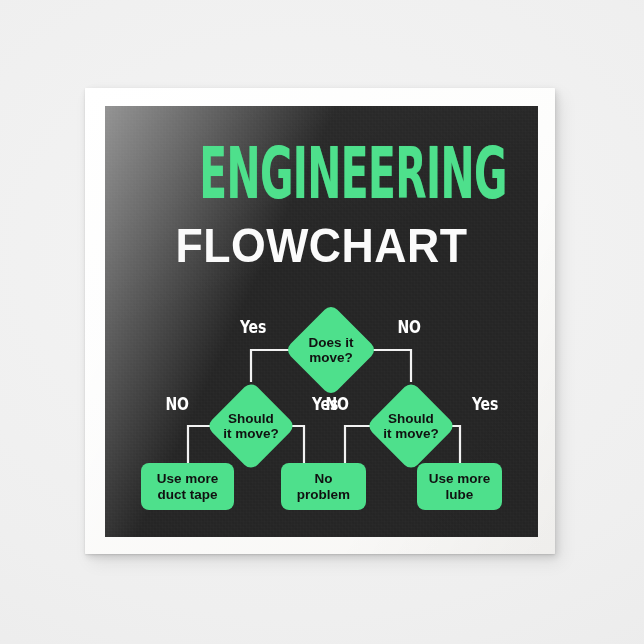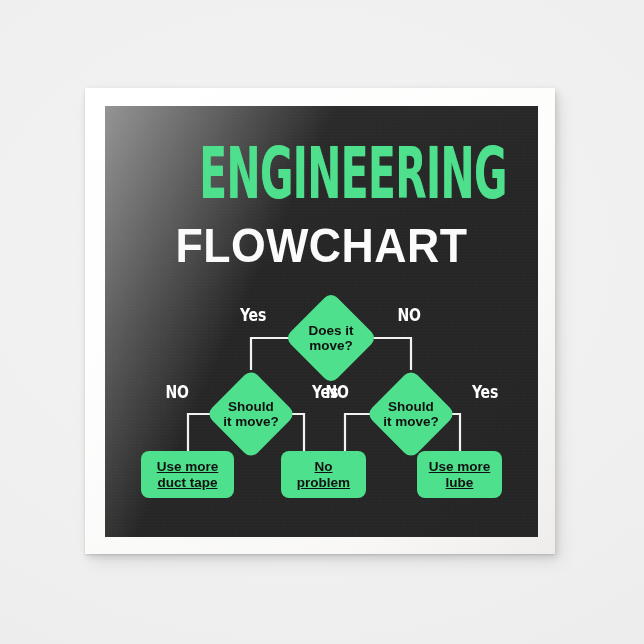--- a/index.html
+++ b/index.html
@@ -113,21 +113,21 @@
     line-height: 46px;
     letter-spacing: 0.5px;
     transform: scaleX(0.93);
     white-space: nowrap;
   }
 
   
   #flowchart {
     position: absolute;
     left: 0;
-    top: 0;
+    top: 12px;
     width: 433px;
     height: 316px;
   }
   #connector-svg {
     position: absolute;
     left: 0;
     top: 0;
     width: 433px;
     height: 431px;
   }
@@ -194,21 +194,20 @@
     justify-content: center;
   }
   .box-label {
     color: #111111;
     font-family: "Liberation Sans", sans-serif;
     font-weight: 700;
     font-size: 13.5px;
     line-height: 16px;
     text-align: center;
     white-space: pre-line;
-    text-decoration: underline;
   }
   #box-duct-tape { left: 36px;  top: 345px; width: 93px; height: 47px; }
   #box-no-problem { left: 176px; top: 345px; width: 85px; height: 47px; }
   #box-lube       { left: 312px; top: 345px; width: 85px; height: 47px; }
 
   
   .edge-label {
     position: absolute;
     color: #ffffff;
     font-family: "DejaVu Sans", sans-serif;

